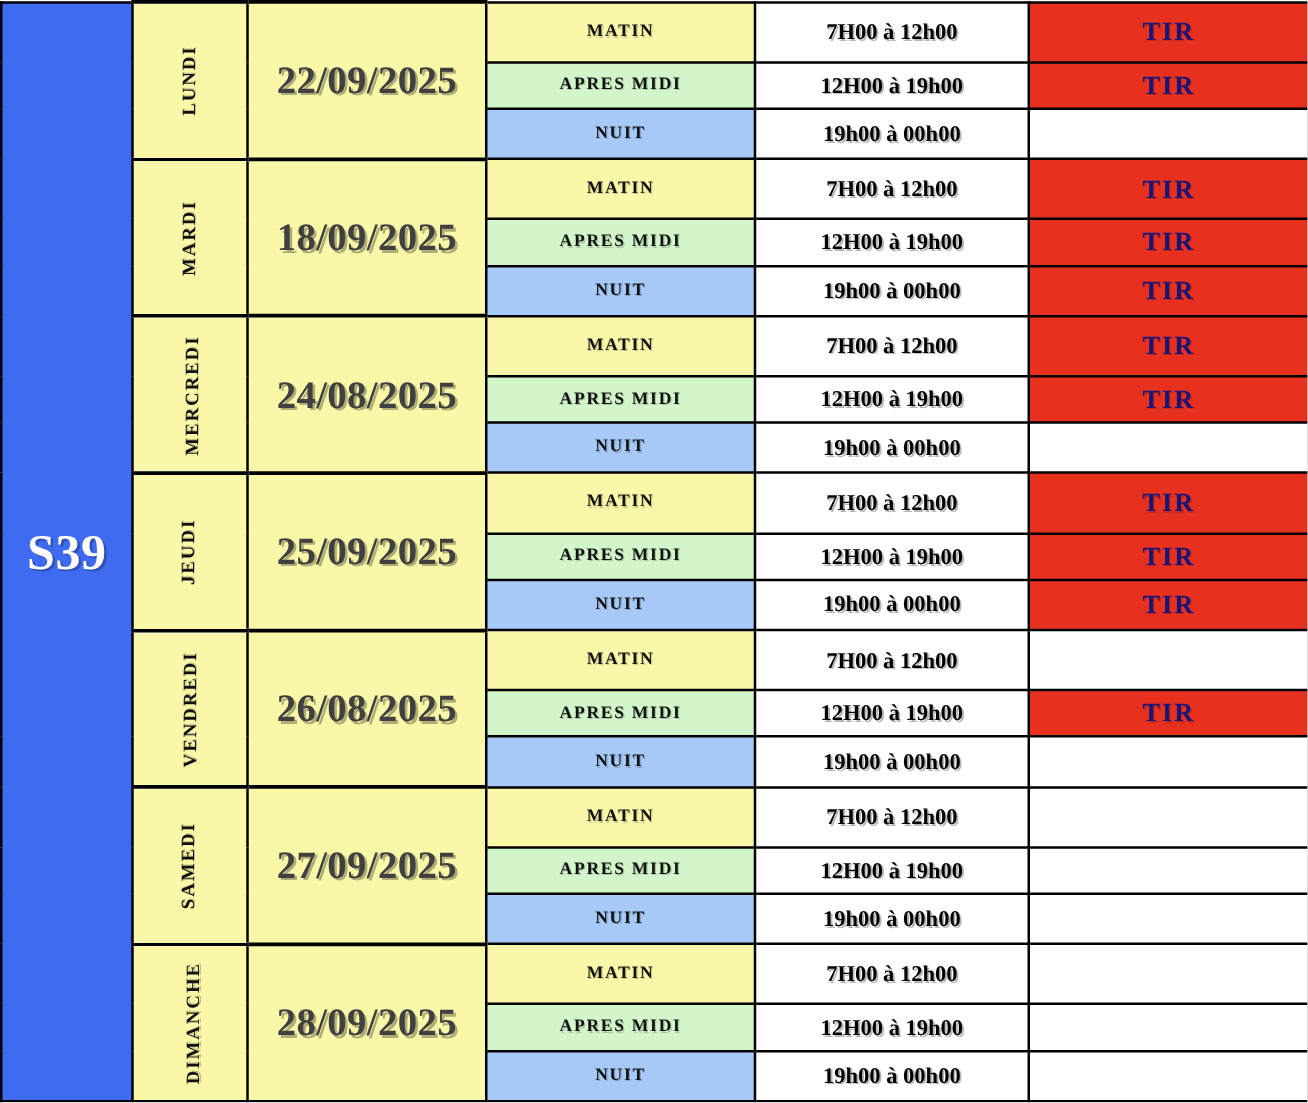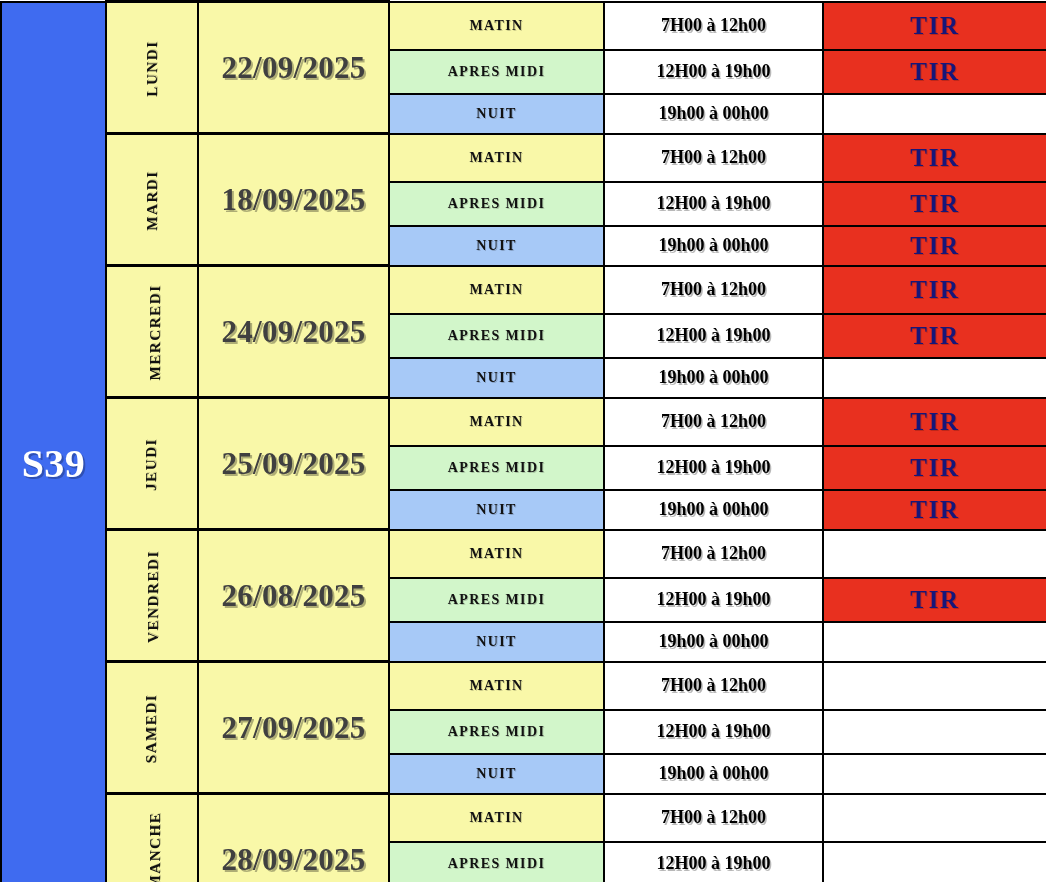--- a/index.html
+++ b/index.html
@@ -96,33 +96,33 @@
     font-size: 18px;
     color: #000000;
     text-shadow: 1.5px 1.5px 0 rgba(0,0,0,0.28);
   }
 
   
   td.status-cell {
     width: 224px;
     background: #ffffff;
     font-weight: bold;
-    font-size: 25px;
+    font-size: 21px;
     letter-spacing: 1.6px;
     border-right: 3px solid #000000;
   }
   td.status-cell.on {
     background: #E8301F;
     color: #16167A;
     text-shadow: 1px 1px 0 rgba(0,0,0,0.18);
   }
 
   
   tr.row-matin td { height: 48px; }
-  tr.row-apres td { height: 44px; margin-left: 28px; }
+  tr.row-apres td { height: 37px; margin-left: 28px; }
   tr.row-nuit  td { height: 40px; }
 
   tr.block-start td.day-cell,
   tr.block-start td.date-cell { border-top: 3px solid #000000; }
 </style>
 </head>
 <body>
 
 <div id="schedule-root">
   <table class="planning">
@@ -157,21 +157,21 @@
           <td class="time-cell">12H00 à 19h00</td>
           <td class="status-cell on">TIR</td>
         </tr>
         <tr class="row-nuit">
           <td class="shift-cell shift-nuit">NUIT</td>
           <td class="time-cell">19h00 à 00h00</td>
           <td class="status-cell on">TIR</td>
         </tr>
         <tr class="row-matin block-start">
           <td class="day-cell" rowspan="3"><span class="day-rot">MERCREDI</span></td>
-          <td class="date-cell" rowspan="3">24/09/2025</td>
+          <td class="date-cell" rowspan="3">24/08/2025</td>
           <td class="shift-cell shift-matin">MATIN</td>
           <td class="time-cell">7H00 à 12h00</td>
           <td class="status-cell on">TIR</td>
         </tr>
         <tr class="row-apres">
           <td class="shift-cell shift-apres">APRES  MIDI</td>
           <td class="time-cell">12H00 à 19h00</td>
           <td class="status-cell on">TIR</td>
         </tr>
         <tr class="row-nuit">

